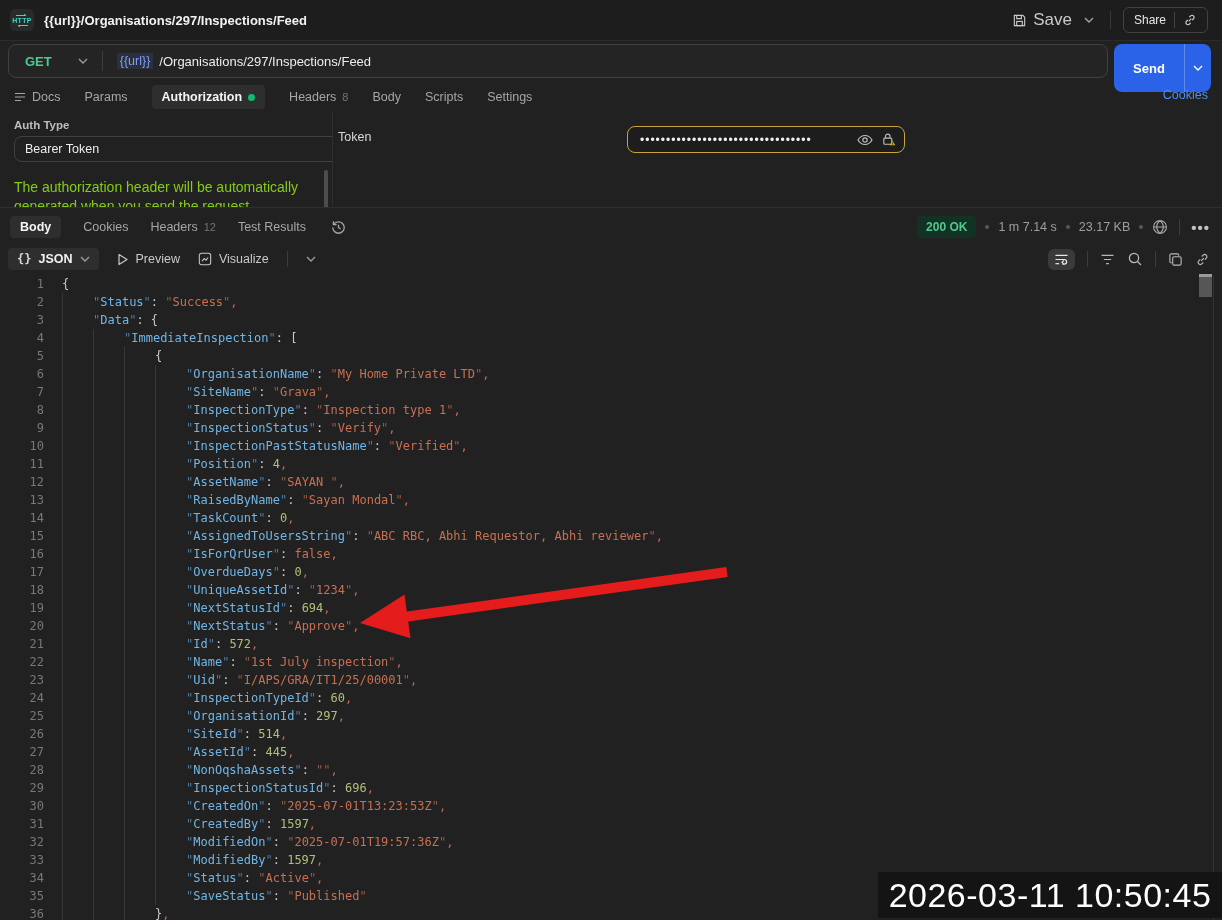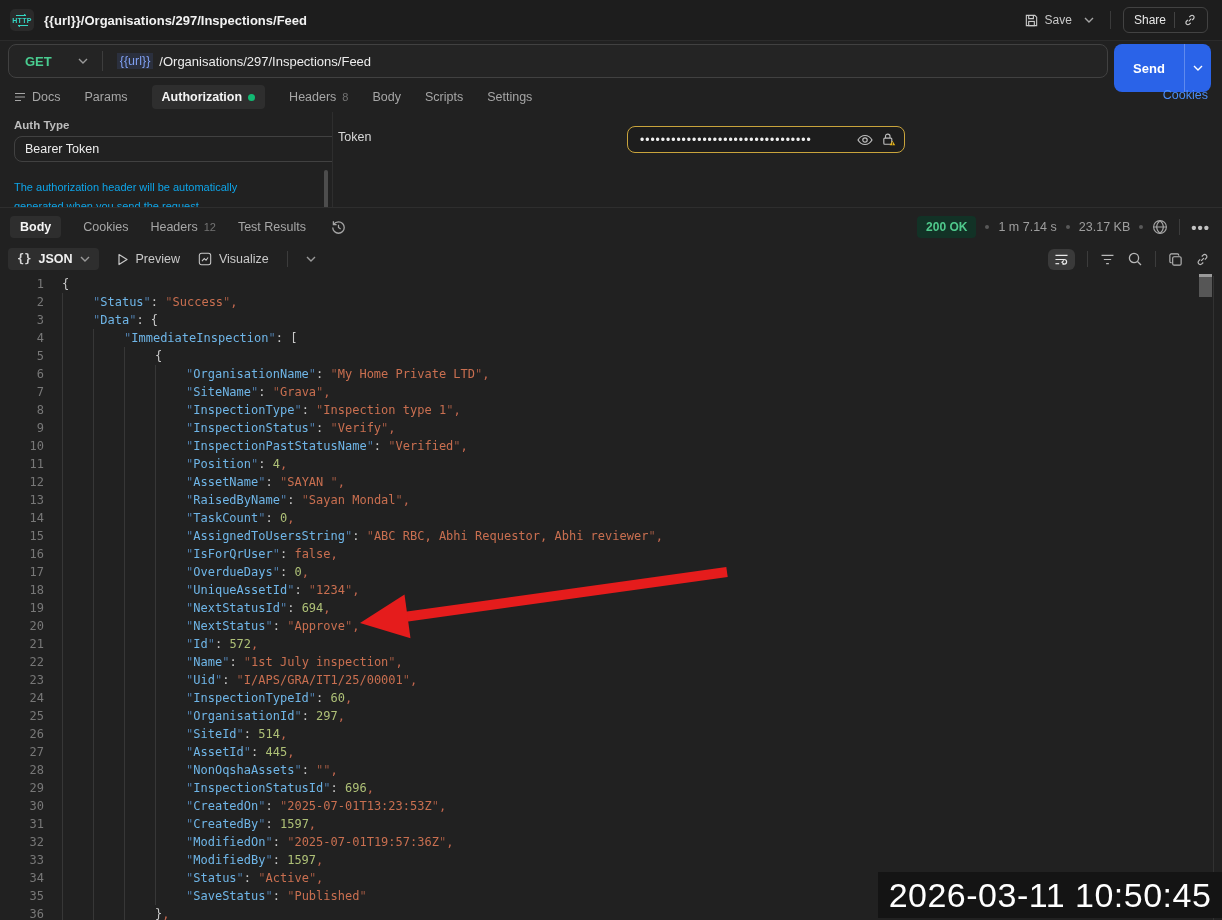--- a/index.html
+++ b/index.html
@@ -8,21 +8,21 @@
   
   .topbar{position:absolute;left:0;top:0;width:1222px;height:40px;background:#1d1d1d;
     border-bottom:1px solid #2b2b2b;display:flex;align-items:center;justify-content:space-between;}
   .tb-left{display:flex;align-items:center;gap:10px;padding-left:10px;}
   .http-badge{width:24px;height:22px;border-radius:5px;background:#2a2a2a;display:flex;align-items:center;justify-content:center;
     flex-direction:column;color:#35d6c3;}
   .http-badge .hb-txt{font-size:7px;font-weight:bold;letter-spacing:.3px;line-height:7px;}
   .hb-arrow{width:14px;height:3px;}
   .tb-title{font-size:13px;font-weight:bold;color:#f2f2f2;}
   .tb-right{display:flex;align-items:center;gap:8px;padding-right:14px;color:#bdbdbd;}
-  .save-btn{display:flex;align-items:center;gap:6px;font-size:12px;color:#c9c9c9;cursor:pointer;}
+  .save-btn{display:flex;align-items:center;gap:6px;font-size:17px;color:#c9c9c9;cursor:pointer;}
   .chev-btn{padding:4px;color:#a5a5a5;}
   .vdiv{width:1px;height:18px;background:#3a3a3a;margin:0 4px;}
   .share-btn{display:flex;align-items:center;gap:8px;border:1px solid #424242;border-radius:6px;
     padding:4px 10px;font-size:12px;color:#e8e8e8;}
   .share-inner-div{width:1px;height:16px;background:#424242;}
   
   .urlrow{position:absolute;left:0;top:44px;width:1222px;height:34px;}
   .url-box{position:absolute;left:8px;top:0;width:1098px;height:32px;border:1px solid #414141;border-radius:8px;
     background:#242424;display:flex;align-items:center;}
   .method{display:flex;align-items:center;gap:26px;padding:0 14px 0 16px;font-size:13px;font-weight:bold;color:#49cc90;}
@@ -44,21 +44,21 @@
   .gdot{width:7px;height:7px;border-radius:50%;background:#12b973;}
   .cookies-link{position:absolute;right:14px;top:6px;color:#4a8df8;font-size:12.5px;cursor:pointer;}
   
   .authsec{position:absolute;left:0;top:112px;width:1222px;height:95px;overflow:hidden;}
   .auth-left{position:absolute;left:0;top:0;width:332px;height:95px;border-right:1px solid #2e2e2e;overflow:hidden;}
   .auth-type-label{position:absolute;left:14px;top:7px;font-size:11.5px;font-weight:bold;color:#bdbdbd;}
   .auth-select{position:absolute;left:14px;top:24px;width:365px;height:26px;border:1px solid #414141;border-radius:8px;
     display:flex;align-items:center;justify-content:space-between;padding:0 10px;box-sizing:border-box;
     font-size:12.5px;color:#ededed;}
   .auth-select .schev{color:#9a9a9a;}
-  .auth-desc{position:absolute;left:14px;top:66px;font-size:11px;color:#0ea5e9;width:300px;line-height:19px;}
+  .auth-desc{position:absolute;left:14px;top:66px;font-size:14px;color:#84cc16;width:300px;line-height:19px;}
   .auth-scroll{position:absolute;right:4px;top:58px;width:4px;height:40px;background:#4d4d4d;border-radius:2px;}
   .token-label{position:absolute;left:338px;top:18px;font-size:12.5px;color:#d8d8d8;}
   .token-field{position:absolute;left:627px;top:14px;width:278px;height:27px;border:1.5px solid #c9a43c;border-radius:8px;
     background:#1d1d1d;display:flex;align-items:center;padding:0 8px 0 12px;box-sizing:border-box;gap:8px;}
   .token-dots{flex:1;color:#f0f0f0;font-size:12px;letter-spacing:1px;line-height:10px;overflow:hidden;white-space:nowrap;}
   .tok-ico{color:#bdbdbd;position:relative;}
   
   .splitter{position:absolute;left:0;top:207px;width:1222px;height:1px;background:#2e2e2e;}
   .resphead{position:absolute;left:0;top:213px;width:1222px;height:28px;display:flex;align-items:center;
     padding-left:10px;gap:22px;font-size:12.5px;color:#a6a6a6;box-sizing:border-box;}

